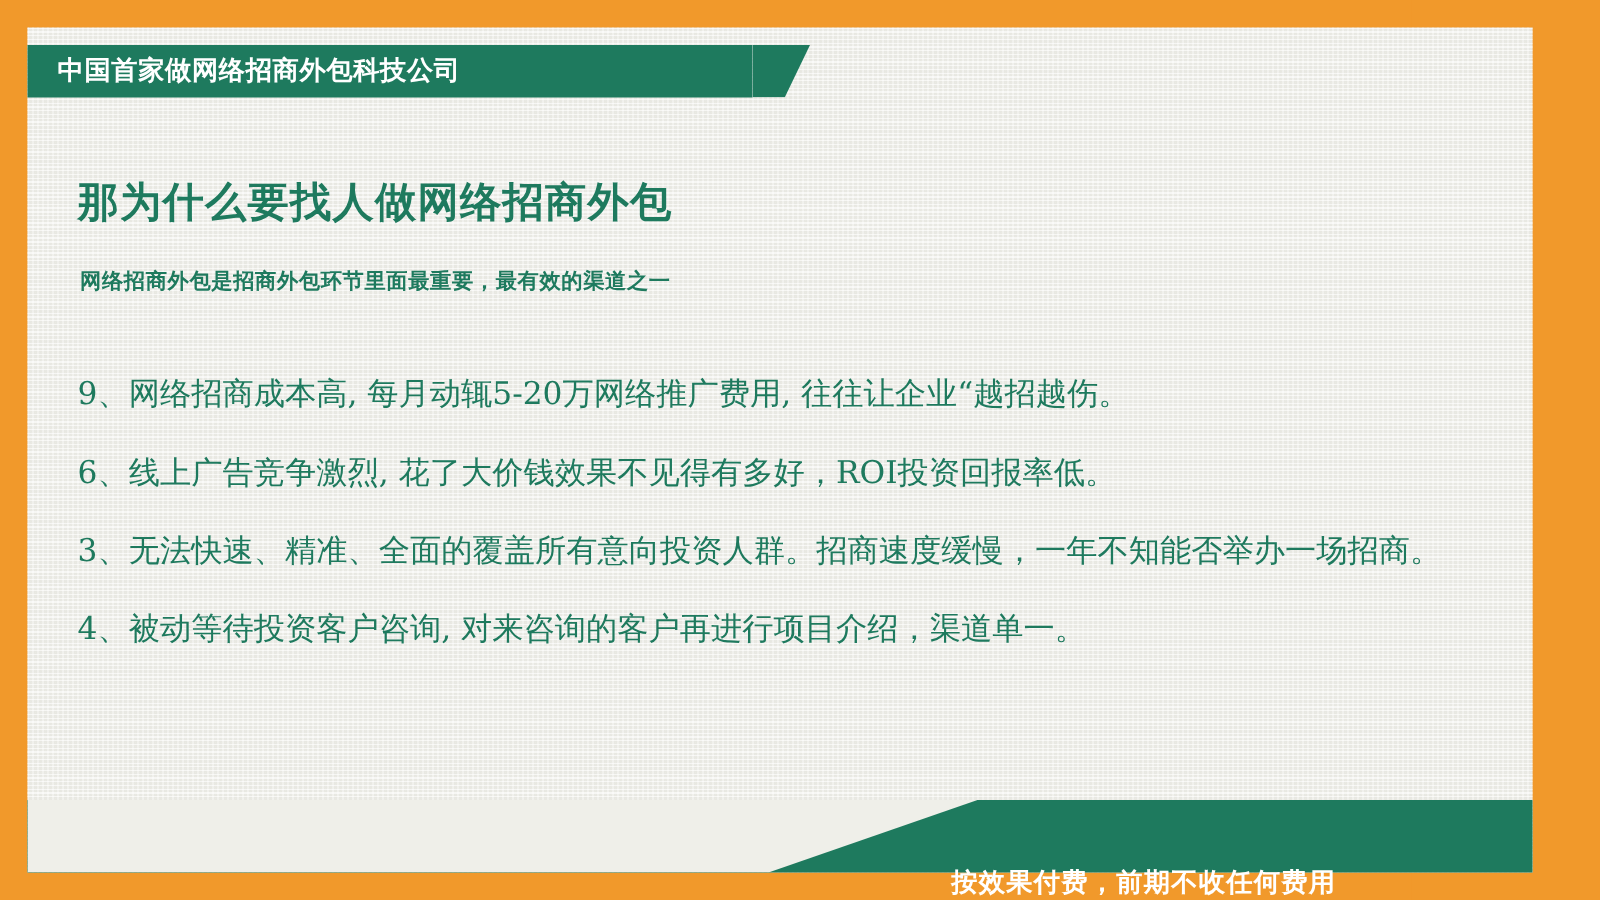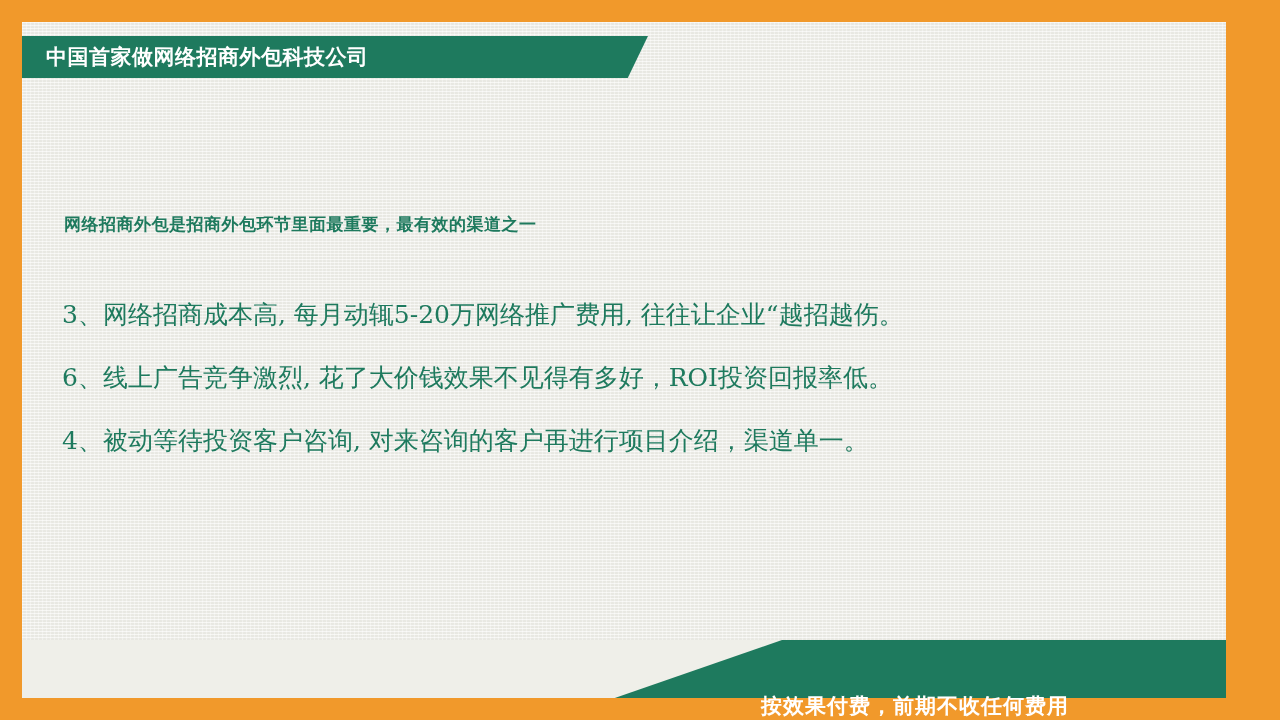--- a/index.html
+++ b/index.html
@@ -133,27 +133,29 @@
 
 <div class="slide">
 
   <div class="panel"></div>
 
   <div class="ribbon"></div>
   <div class="ribbon-tail"></div>
 
   <div class="ribbon-text">中国首家做网络招商外包科技公司</div>
 
+  <div class="headline">那为什么要找人做网络招商外包</div>
 
   <div class="subline sub1">网络招商外包是招商外包环节里面最重要，最有效的渠道之一</div>
 
 
   <div class="bullets">
-    <div class="bullet b1">3、网络招商成本高, 每月动辄5-20万网络推广费用, 往往让企业“越招越伤。</div>
+    <div class="bullet b1">9、网络招商成本高, 每月动辄5-20万网络推广费用, 往往让企业“越招越伤。</div>
     <div class="bullet b2">6、线上广告竞争激烈, 花了大价钱效果不见得有多好，ROI投资回报率低。</div>
+    <div class="bullet b3">3、无法快速、精准、全面的覆盖所有意向投资人群。招商速度缓慢，一年不知能否举办一场招商。</div>
     <div class="bullet b4">4、被动等待投资客户咨询, 对来咨询的客户再进行项目介绍，渠道单一。</div>
   </div>
 
   <div class="footbar"></div>
   <div class="foot-cut"></div>
   <div class="foot-text">按效果付费，前期不收任何费用</div>
 
 </div>
 
 </body></html>

